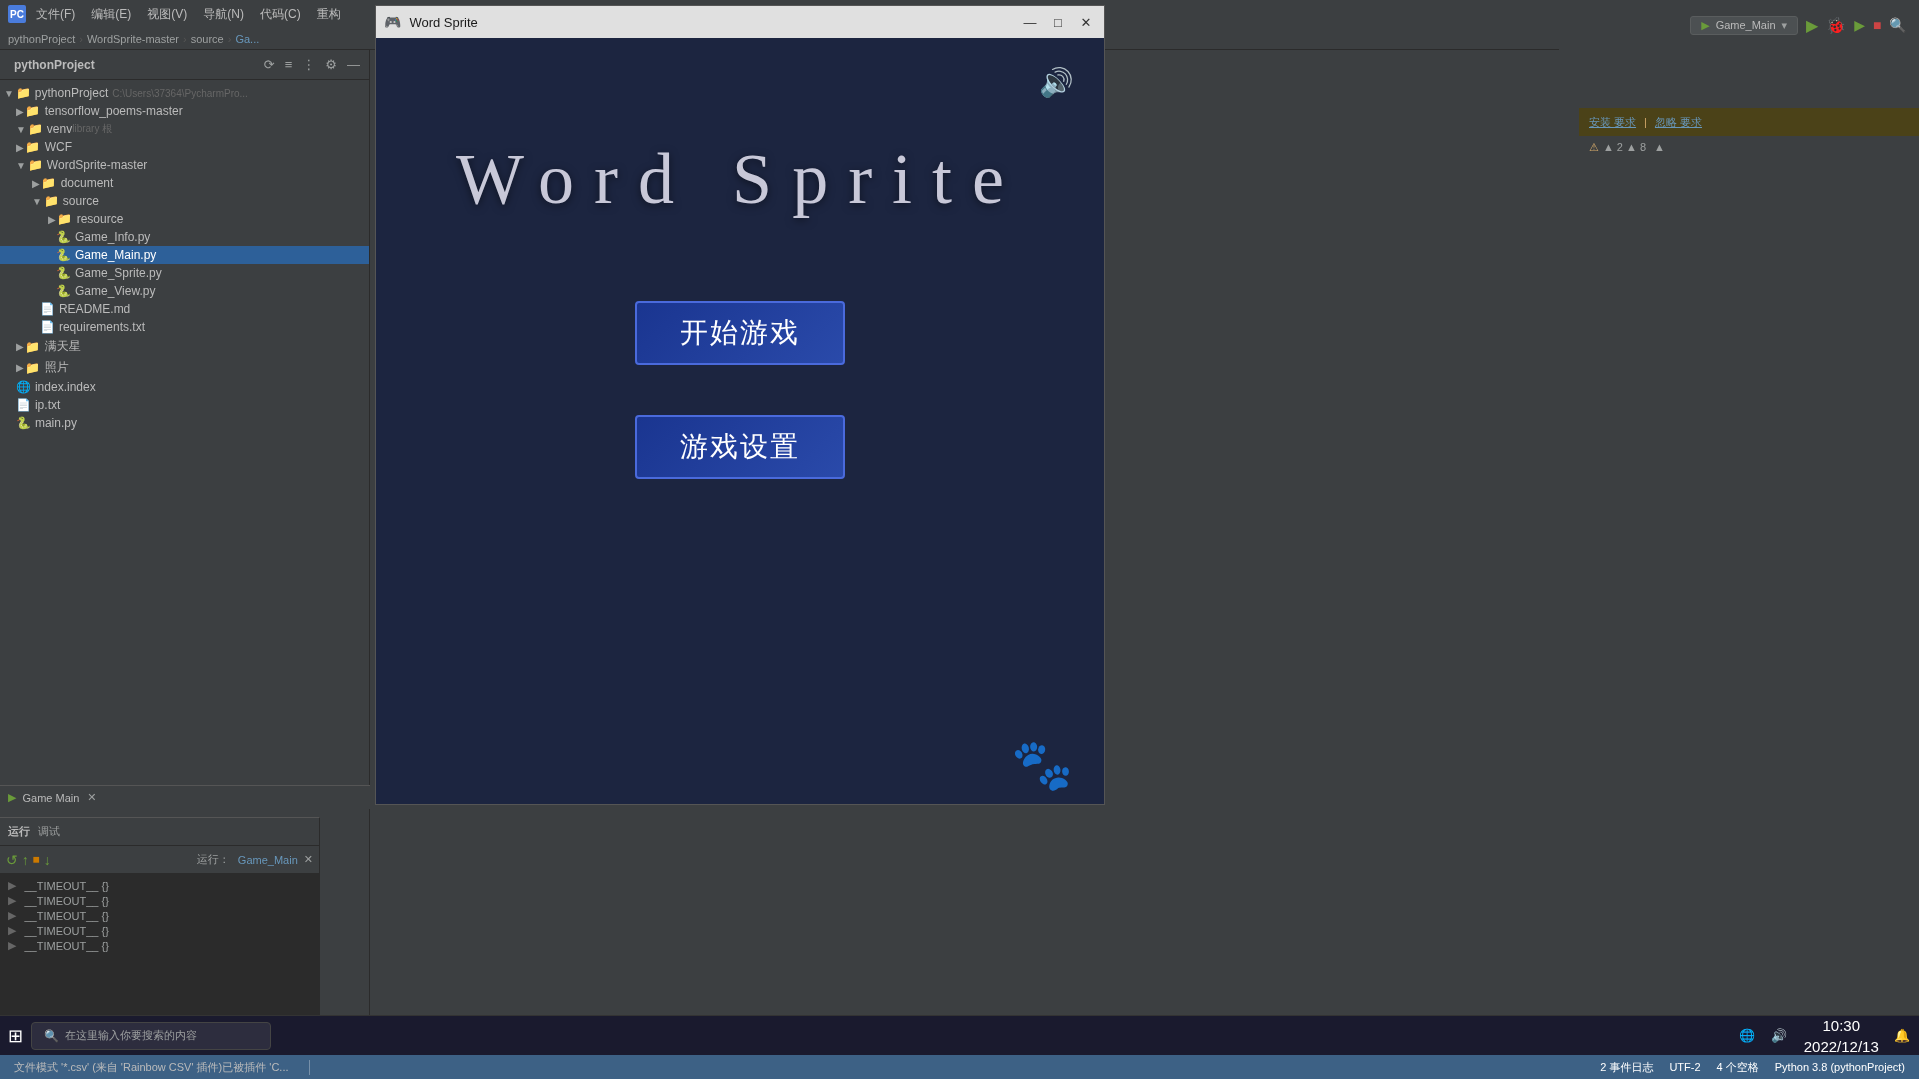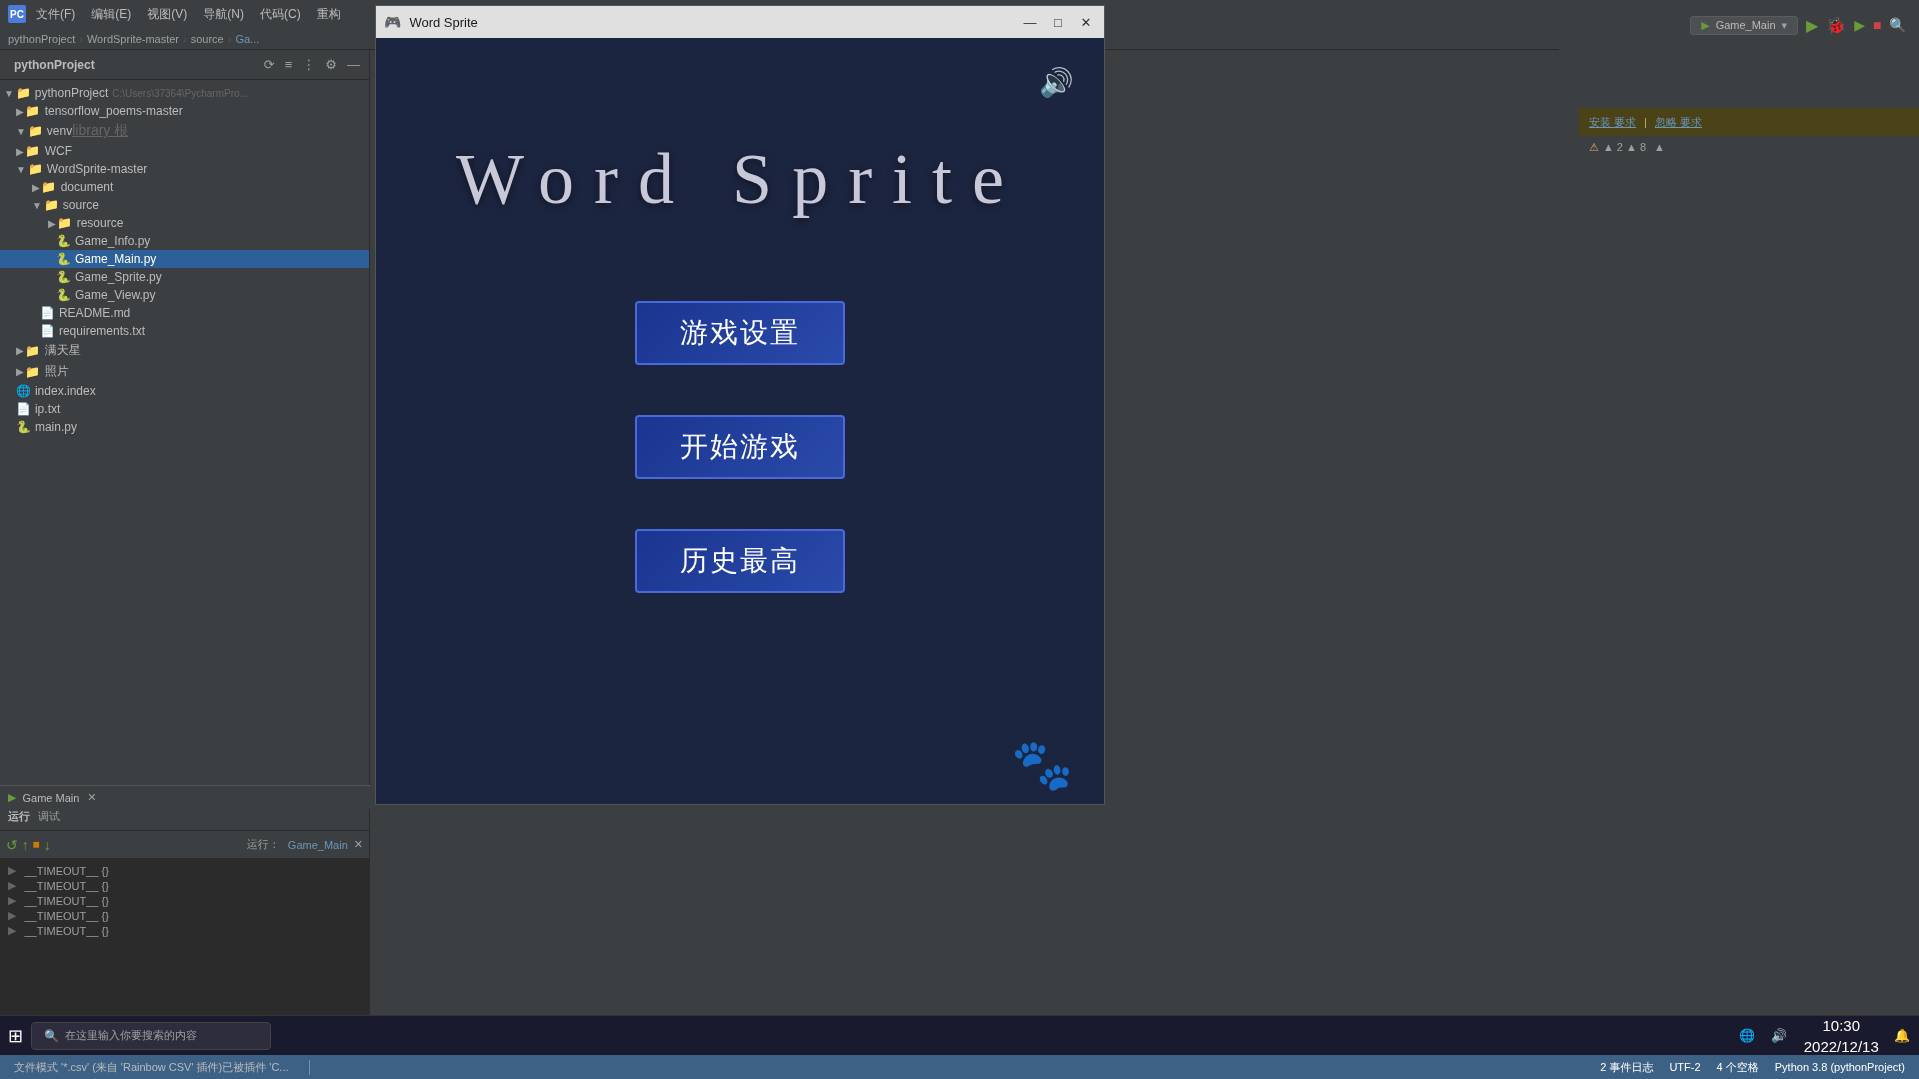--- a/index.html
+++ b/index.html
@@ -121,22 +121,22 @@
     .tree-item .arrow { color: #9da0a0; margin-right: 2px; font-size: 10px; }
     .tree-item .folder-icon { color: #dcb67a; margin-right: 4px; }
     .tree-item .py-icon { color: #6a9b3a; margin-right: 4px; }
     .tree-item .md-icon { color: #9da0a0; margin-right: 4px; }
     .tree-item .txt-icon { color: #9da0a0; margin-right: 4px; }
     .tree-item .html-icon { color: #e57a00; margin-right: 4px; }
 
     
     .bottom-panel {
       position: absolute;
-      bottom: 57px; left: 0;
-      width: 370px; height: 220px;
+      bottom: 42px; left: 0;
+      width: 320px; height: 220px;
       background: #2b2b2b;
       border-top: 1px solid #555;
       border-right: 1px solid #2b2b2b;
       z-index: 5;
     }
     .bottom-panel-header {
       height: 28px;
       background: #3c3f41;
       display: flex;
       align-items: center;
@@ -482,21 +482,21 @@
       <span class="arrow">▶</span>
       <span class="folder-icon">📁</span>
       <span>tensorflow_poems-master</span>
     </div>
 
     <div class="tree-item">
       <span class="indent" style="width:16px;"></span>
       <span class="arrow">▼</span>
       <span class="folder-icon">📁</span>
       <span>venv</span>
-      <span style="color:#666;font-size:14px;text-decoration:underline;"> library 根</span>
+      <span style="color:#666;font-size:10px;"> library 根</span>
     </div>
 
     <div class="tree-item">
       <span class="indent" style="width:16px;"></span>
       <span class="arrow">▶</span>
       <span class="folder-icon">📁</span>
       <span>WCF</span>
     </div>
 
     <div class="tree-item">
@@ -697,28 +697,25 @@
     <span class="win-ctrl close">✕</span>
   </div>
 
   <div class="game-content">
 
     <div class="sound-icon">🔊</div>
 
     <div class="game-title-text">Word   Sprite</div>
 
     <div class="game-buttons">
-      <div class="game-btn settings">
-        <span>游戏设置</span>
-      </div>
       <div class="game-btn start">
         <span>开始游戏</span>
       </div>
-      <div class="game-btn history">
-        <span>历史最高</span>
+      <div class="game-btn settings">
+        <span>游戏设置</span>
       </div>
     </div>
 
     <div class="sprite-char">🐾</div>
   </div>
 </div>
 
 <div style="position:absolute;left:0;bottom:270px;width:370px;height:24px;background:#3c3f41;display:flex;align-items:center;padding:0 8px;gap:6px;z-index:6;border-top:1px solid #555;">
   <span style="color:#6a9b3a;font-size:11px;">▶</span>
   <span style="color:#bababa;font-size:11px;">Game Main</span>

